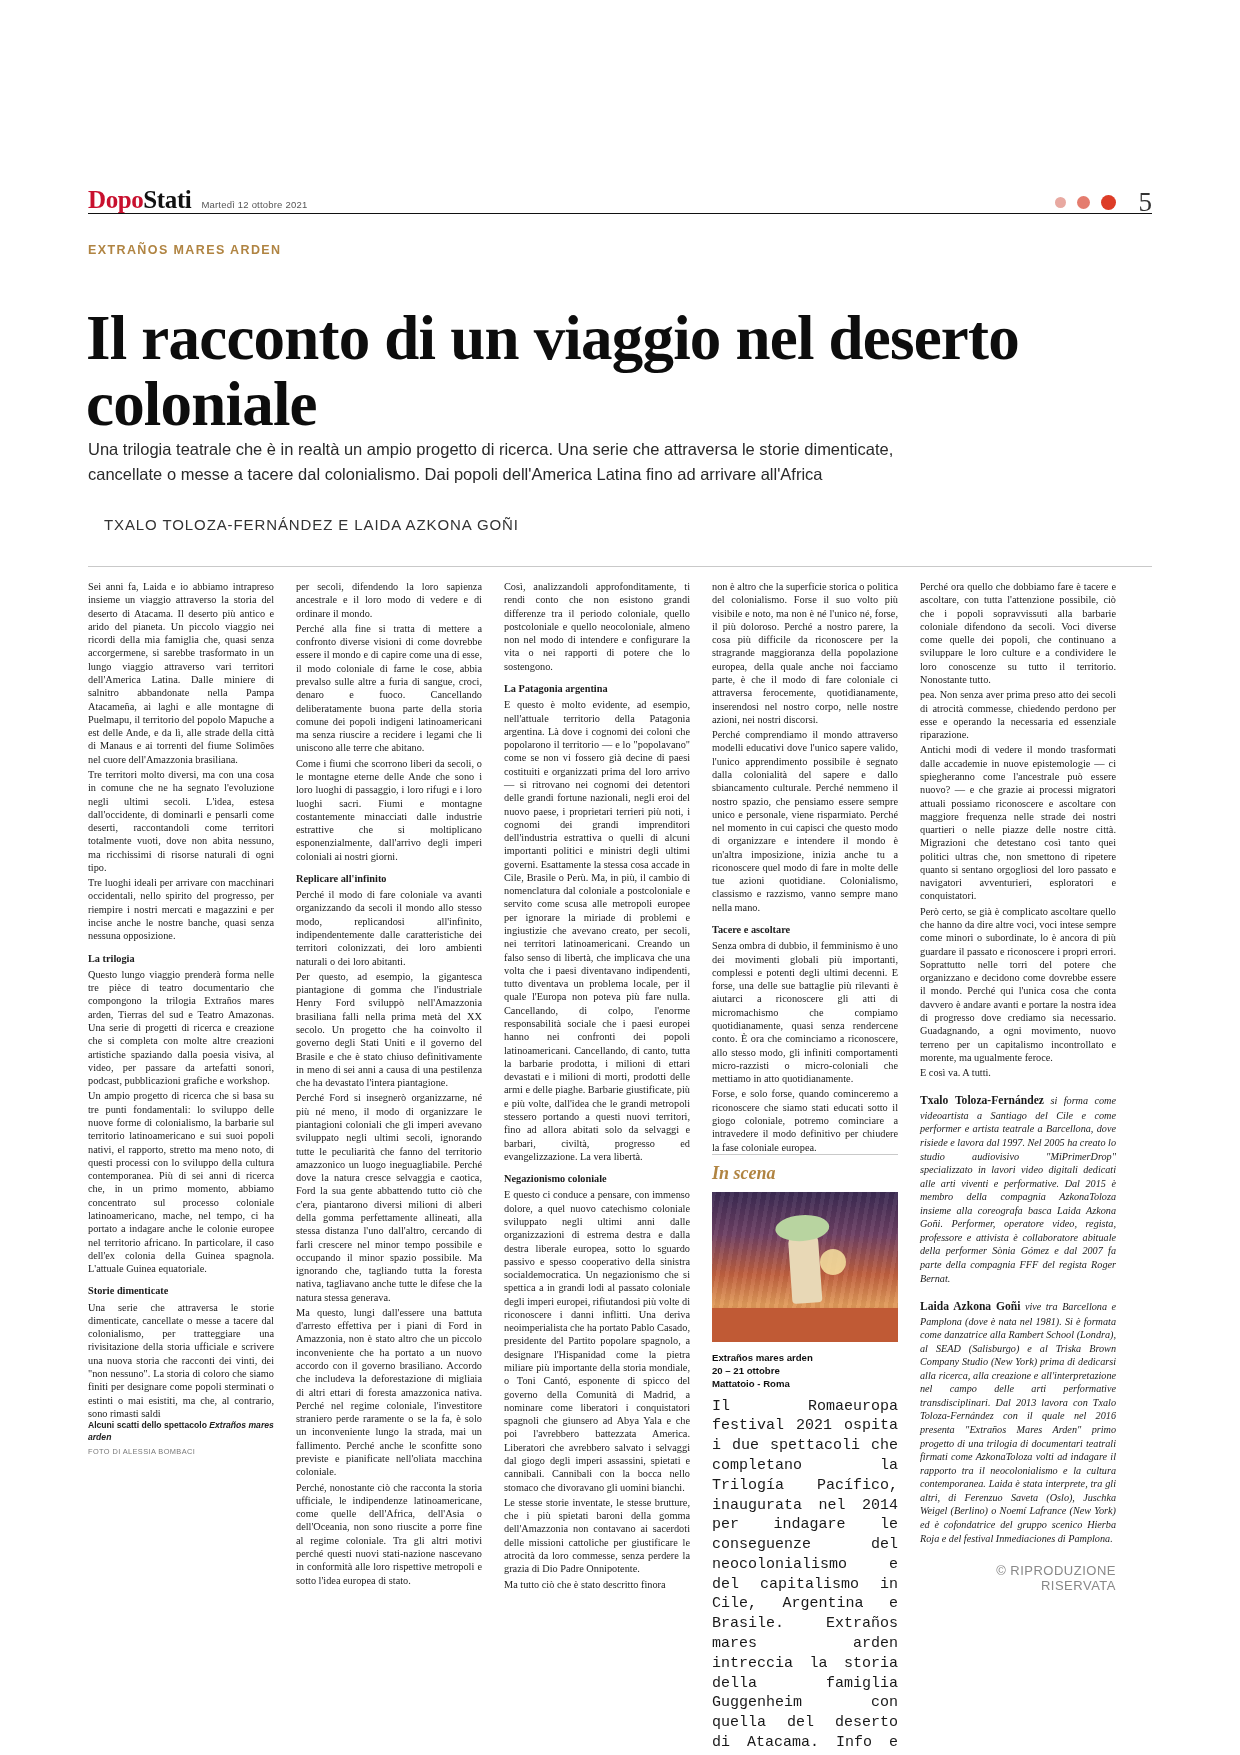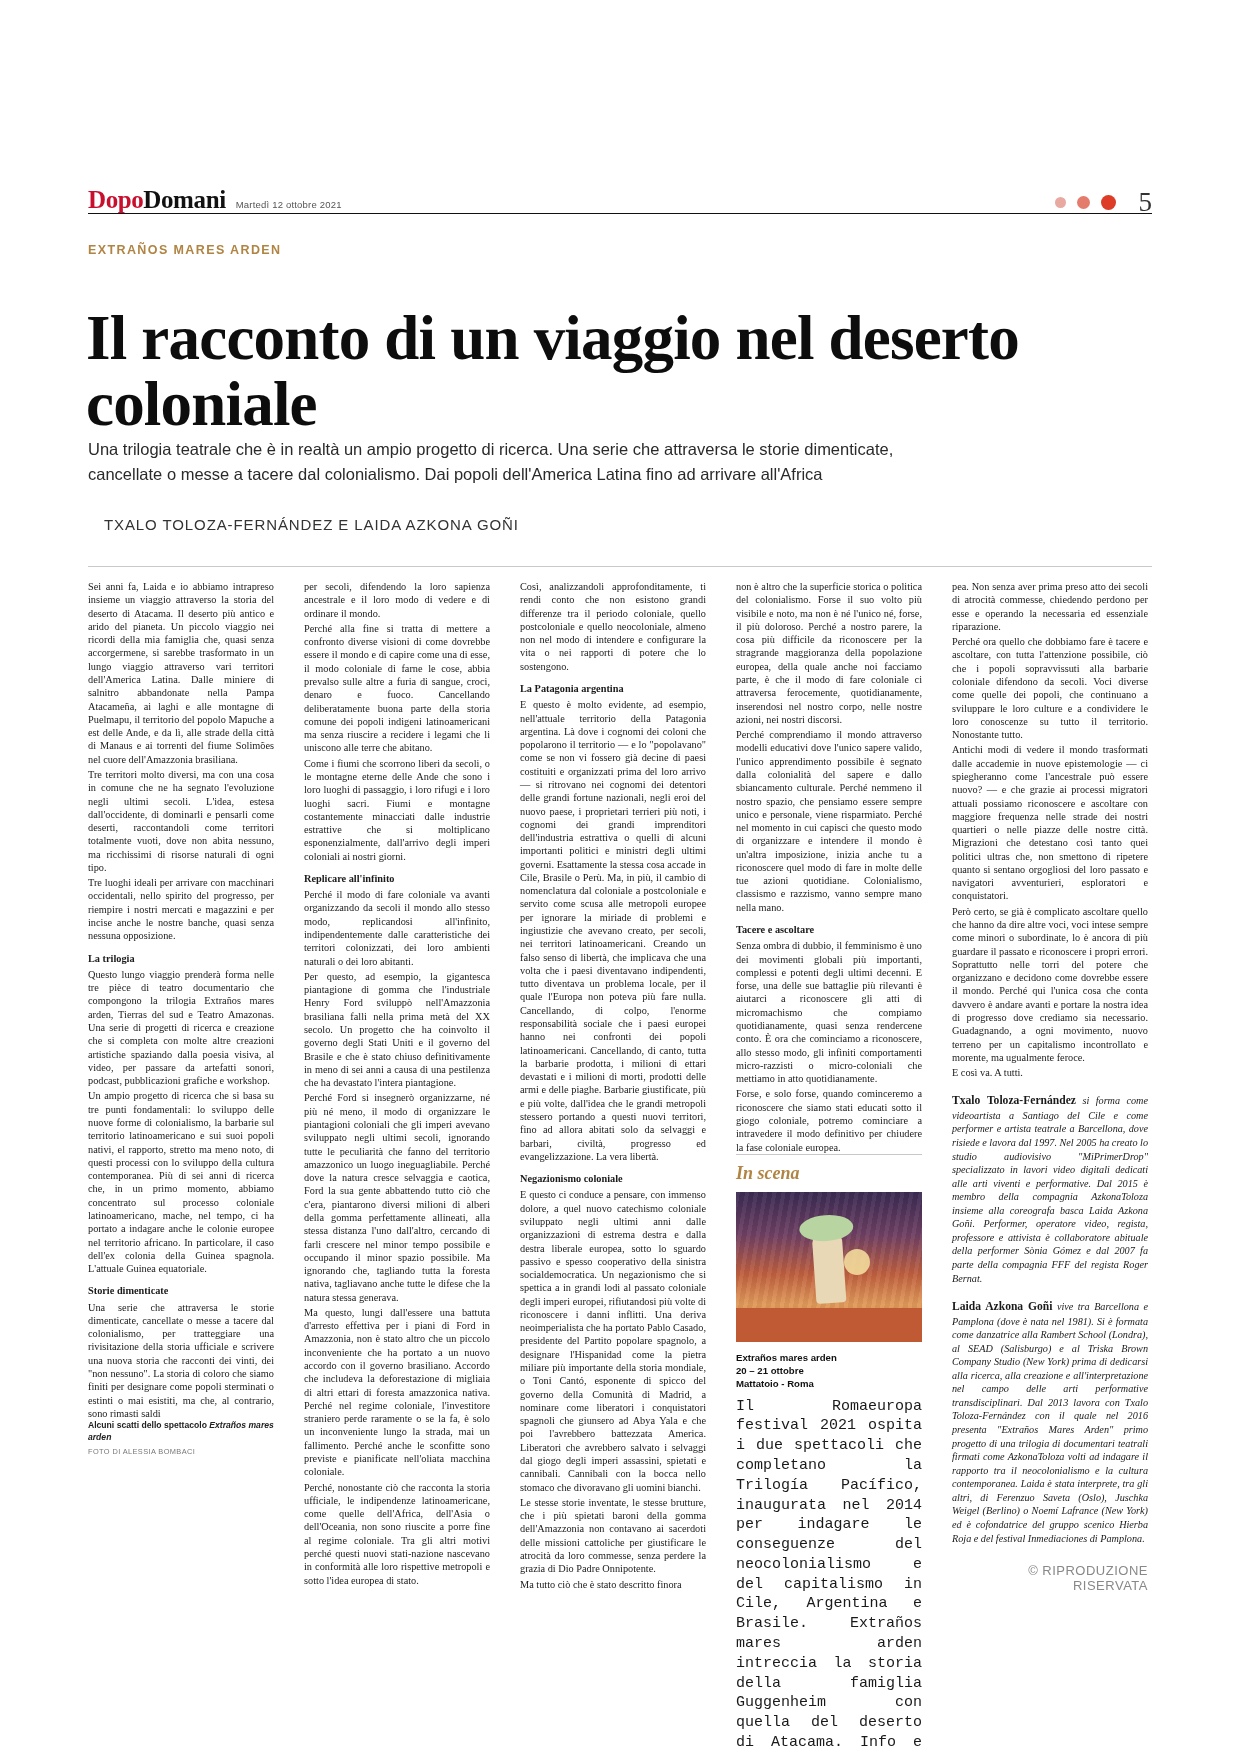--- a/index.html
+++ b/index.html
@@ -121,21 +121,21 @@
     background: #c9c9c9;
   }
 
   
   .cols {
     position: absolute;
     left: 88px; top: 580px;
     width: 1064px;
     height: 1080px;
     display: flex;
-    gap: 8px;
+    gap: 0;
   }
   .col {
     width: 186px;
     padding-right: 0;
     position: relative;
     box-sizing: border-box;
   }
   .col + .col { margin-left: 22px; }
   .col.last { width: 196px; }
 
@@ -275,21 +275,21 @@
     margin-top: 18px;
   }
 </style>
 </head>
 <body>
 
 <div class="page">
 
   <div class="masthead">
     <div class="masthead-logo">
-      <span class="logo-dopo">Dopo</span><span class="logo-domani">Domani</span>
+      <span class="logo-dopo">Dopo</span><span class="logo-domani">Stati</span>
     </div>
     <div class="masthead-date">Martedì 12 ottobre 2021</div>
     <div class="masthead-right">
       <span class="dot d1"></span>
       <span class="dot d2"></span>
       <span class="dot d3"></span>
       <span class="page-number">5</span>
     </div>
   </div>
   <div class="masthead-rule"></div>
@@ -356,22 +356,22 @@
           <div class="art-ground"></div>
         </div>
         <div class="inscena-head" style="white-space:pre-line;">Extraños mares arden
 20 – 21 ottobre
 Mattatoio - Roma</div>
         <div class="inscena-body">Il Romaeuropa festival 2021 ospita i due spettacoli che completano la Trilogía Pacífico, inaugurata nel 2014 per indagare le conseguenze del neocolonialismo e del capitalismo in Cile, Argentina e Brasile. Extraños mares arden intreccia la storia della famiglia Guggenheim con quella del deserto di Atacama. Info e biglietti: https://romaeuropa.net/festival-2021/extranos-mares-arden/</div>
       </div>
     </div>
 
     <div class="col last">
+      <p>Perché ora quello che dobbiamo fare è tacere e ascoltare, con tutta l'attenzione possibile, ciò che i popoli sopravvissuti alla barbarie coloniale difendono da secoli. Voci diverse come quelle dei popoli, che continuano a sviluppare le loro culture e a condividere le loro conoscenze su tutto il territorio. Nonostante tutto.</p>
       <p>pea. Non senza aver prima preso atto dei secoli di atrocità commesse, chiedendo perdono per esse e operando la necessaria ed essenziale riparazione.</p>
-      <p>Perché ora quello che dobbiamo fare è tacere e ascoltare, con tutta l'attenzione possibile, ciò che i popoli sopravvissuti alla barbarie coloniale difendono da secoli. Voci diverse come quelle dei popoli, che continuano a sviluppare le loro culture e a condividere le loro conoscenze su tutto il territorio. Nonostante tutto.</p>
       <p>Antichi modi di vedere il mondo trasformati dalle accademie in nuove epistemologie — ci spiegheranno come l'ancestrale può essere nuovo? — e che grazie ai processi migratori attuali possiamo riconoscere e ascoltare con maggiore frequenza nelle strade dei nostri quartieri o nelle piazze delle nostre città. Migrazioni che detestano così tanto quei politici ultras che, non smettono di ripetere quanto si sentano orgogliosi del loro passato e navigatori avventurieri, esploratori e conquistatori.</p>
       <p>Però certo, se già è complicato ascoltare quello che hanno da dire altre voci, voci intese sempre come minori o subordinate, lo è ancora di più guardare il passato e riconoscere i propri errori. Soprattutto nelle torri del potere che organizzano e decidono come dovrebbe essere il mondo. Perché qui l'unica cosa che conta davvero è andare avanti e portare la nostra idea di progresso dove crediamo sia necessario. Guadagnando, a ogni movimento, nuovo terreno per un capitalismo incontrollato e morente, ma ugualmente feroce.</p>
       <p>E così va. A tutti.</p>
 
       <div class="bio">
         <span class="name">Txalo Toloza-Fernández</span>
         <span>si forma come videoartista a Santiago del Cile e come performer e artista teatrale a Barcellona, dove risiede e lavora dal 1997. Nel 2005 ha creato lo studio audiovisivo "MiPrimerDrop" specializzato in lavori video digitali dedicati alle arti viventi e performative. Dal 2015 è membro della compagnia AzkonaToloza insieme alla coreografa basca Laida Azkona Goñi. Performer, operatore video, regista, professore e attivista è collaboratore abituale della performer Sònia Gómez e dal 2007 fa parte della compagnia FFF del regista Roger Bernat.</span>
       </div>
       <div class="bio">
         <span class="name">Laida Azkona Goñi</span>

